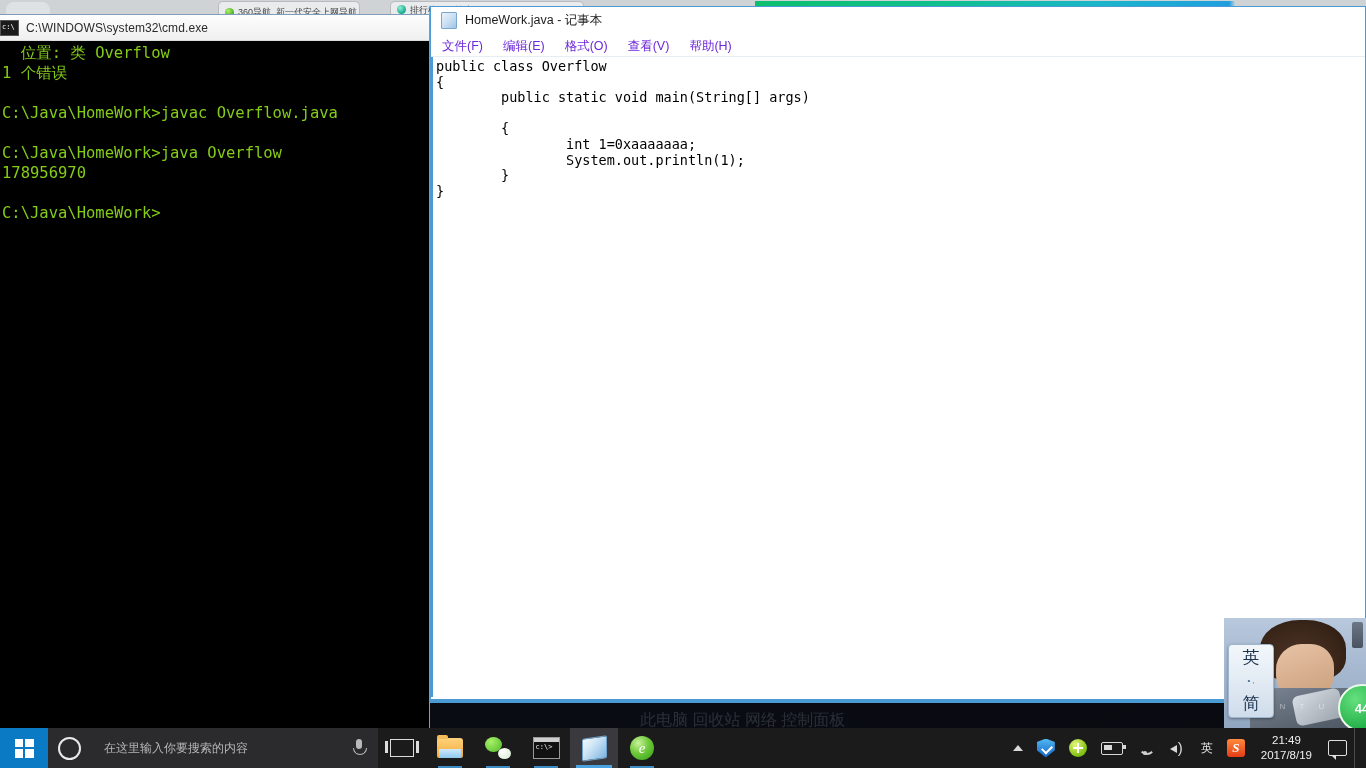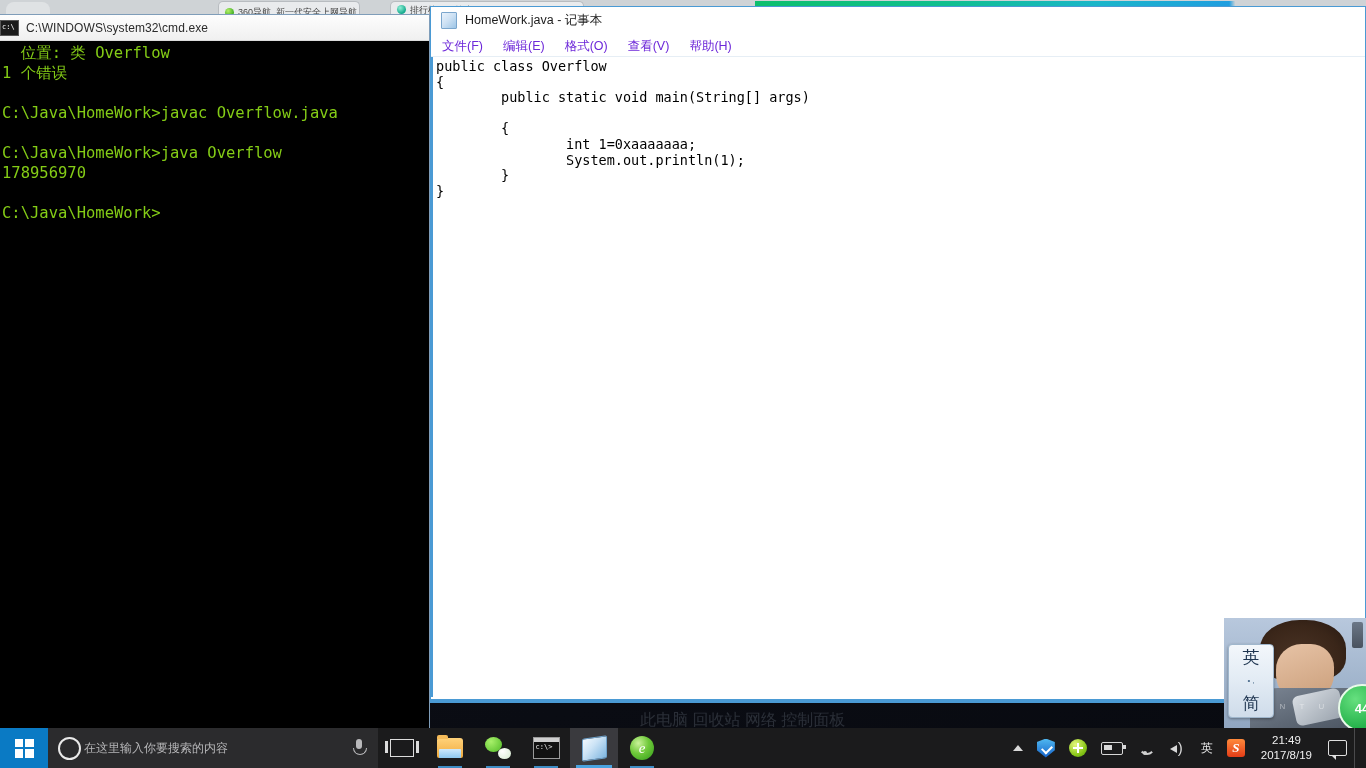--- a/index.html
+++ b/index.html
@@ -328,21 +328,21 @@
     grid-template-rows: 1fr 1fr;
     gap: 2px;
   }
   .win-logo i { background: #fff; display: block; }
 
   #search-area {
     width: 330px;
     height: 40px;
     display: flex;
     align-items: center;
-    gap: 3px;
+    gap: 23px;
     padding-left: 10px;
     background: #2b2b2d;
     box-sizing: border-box;
   }
   .cortana-ring {
     width: 19px; height: 19px;
     border: 2px solid #e9e9e9;
     border-radius: 50%;
     flex: 0 0 auto;
   }

